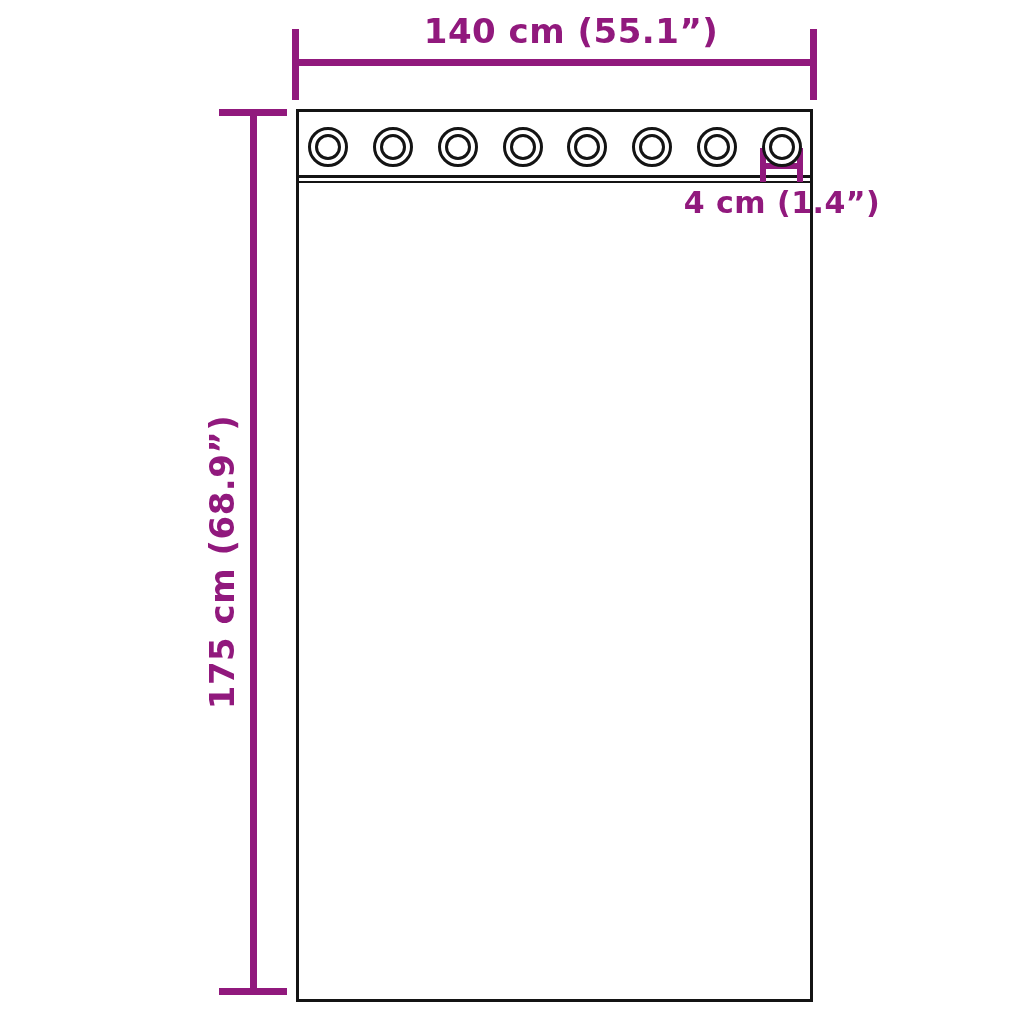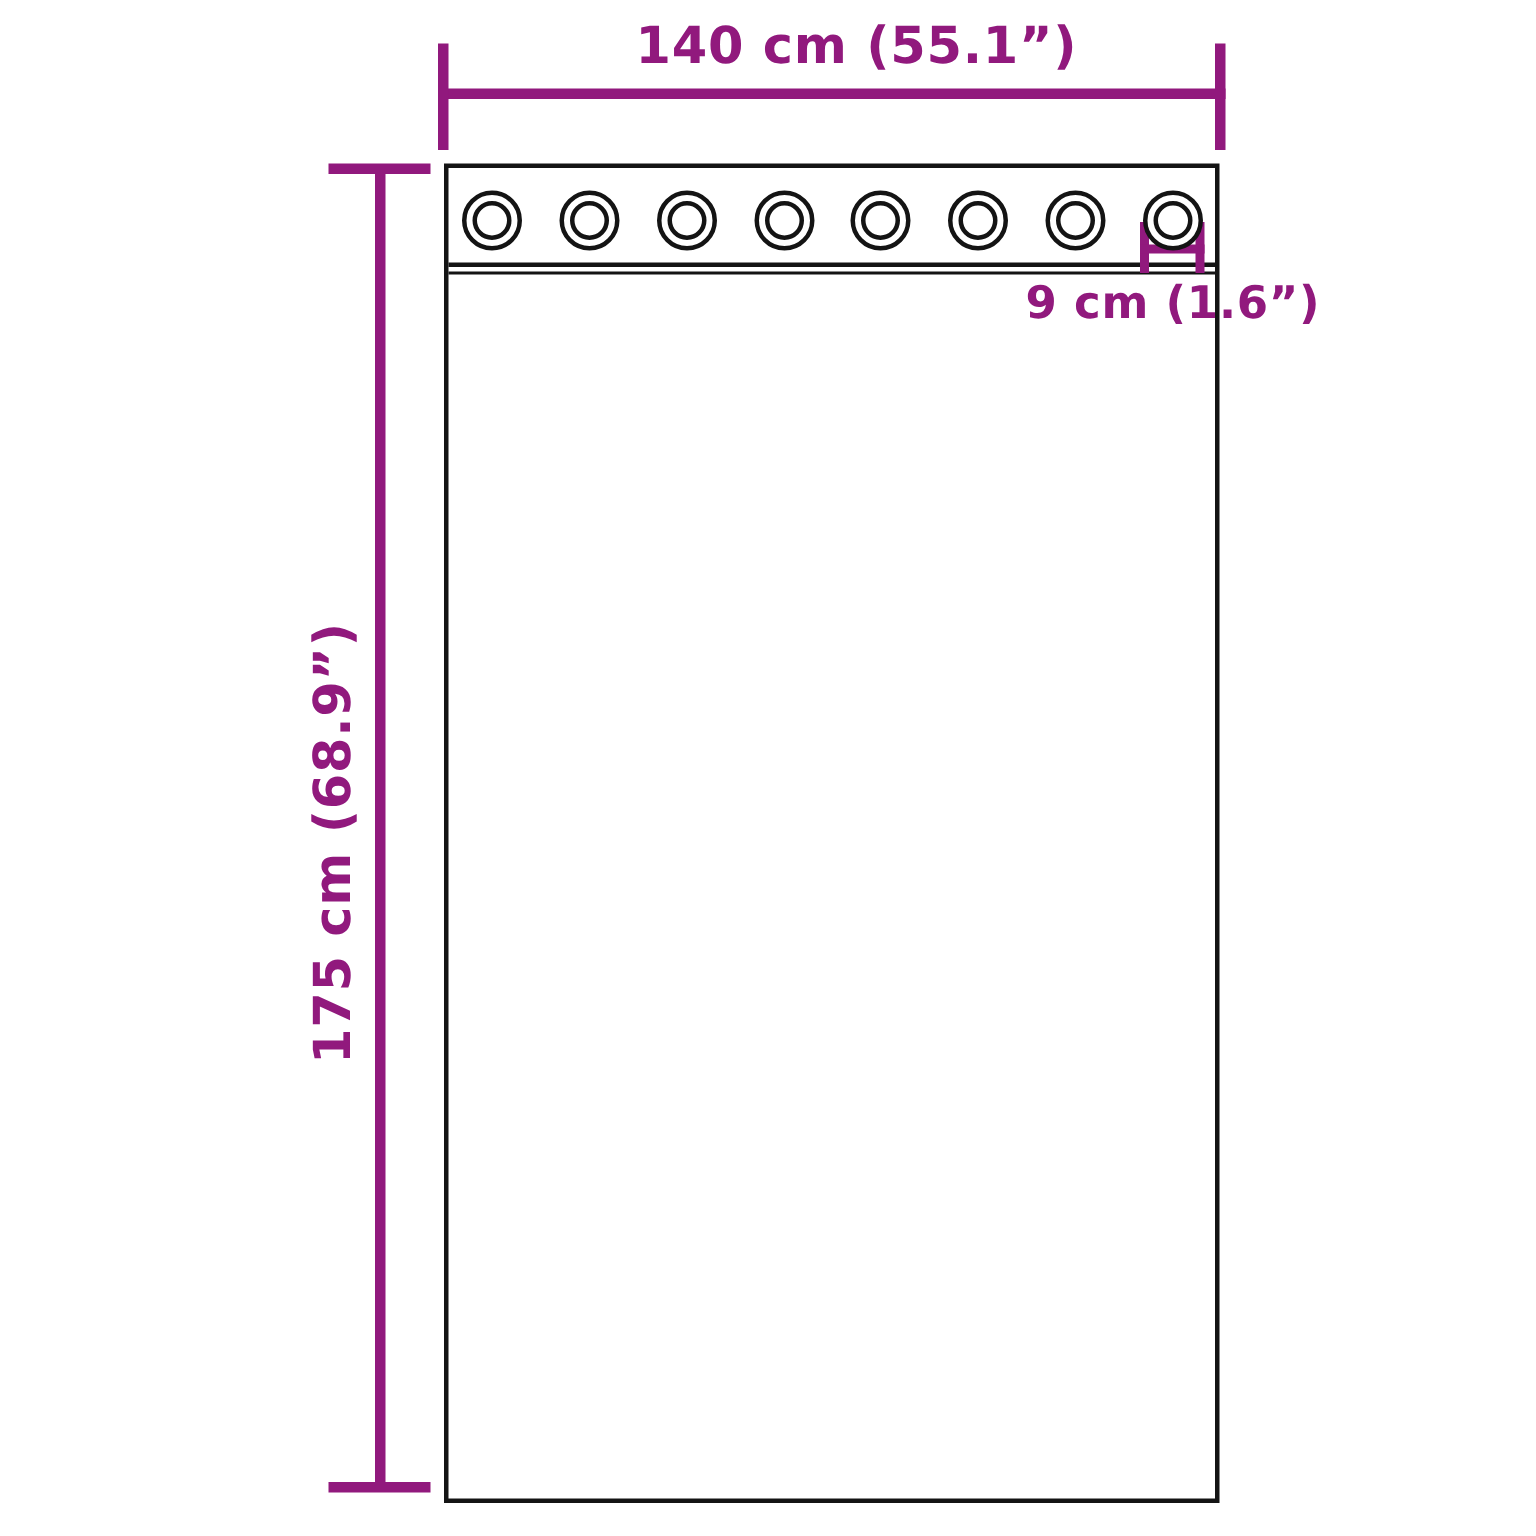--- a/index.html
+++ b/index.html
@@ -113,21 +113,21 @@
   <div class="dim-label width-label">140 cm (55.1”)</div>
 
   <div class="dim height-line"></div>
   <div class="dim height-tick-t"></div>
   <div class="dim height-tick-b"></div>
   <div class="dim-label height-label">175 cm (68.9”)</div>
 
   <div class="dim grom-tick-l"></div>
   <div class="dim grom-tick-r"></div>
   <div class="dim grom-bar"></div>
-  <div class="dim-label grommet-label">9 cm (1.6”)</div>
+  <div class="dim-label grommet-label">4 cm (1.4”)</div>
 
 <div class="grommet" style="left: 308px;">
       <div class="grommet-inner"></div>
     </div>
     <div class="grommet" style="left: 373px;">
       <div class="grommet-inner"></div>
     </div>
     <div class="grommet" style="left: 438px;">
       <div class="grommet-inner"></div>
     </div>

